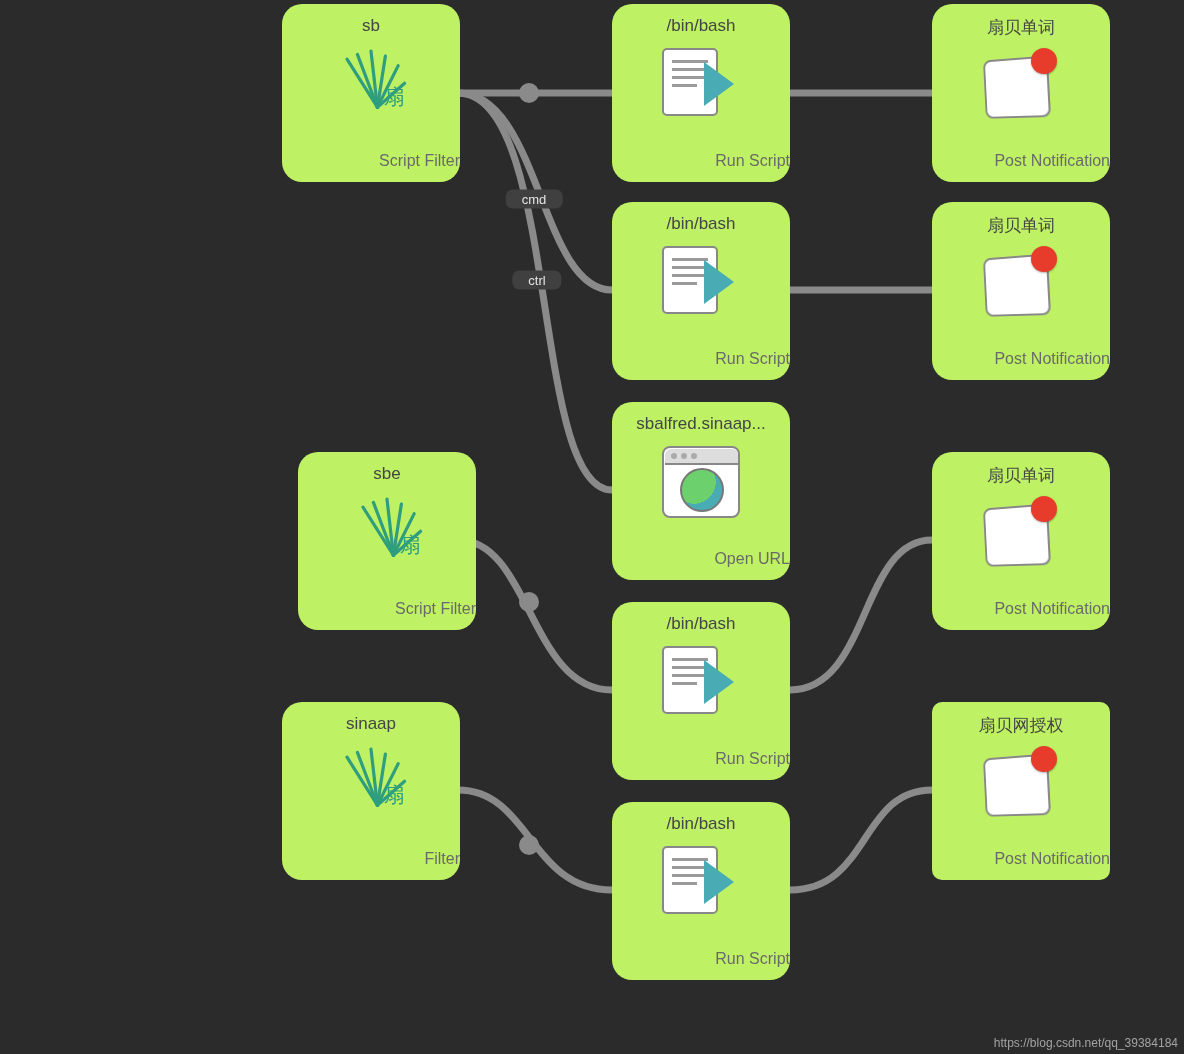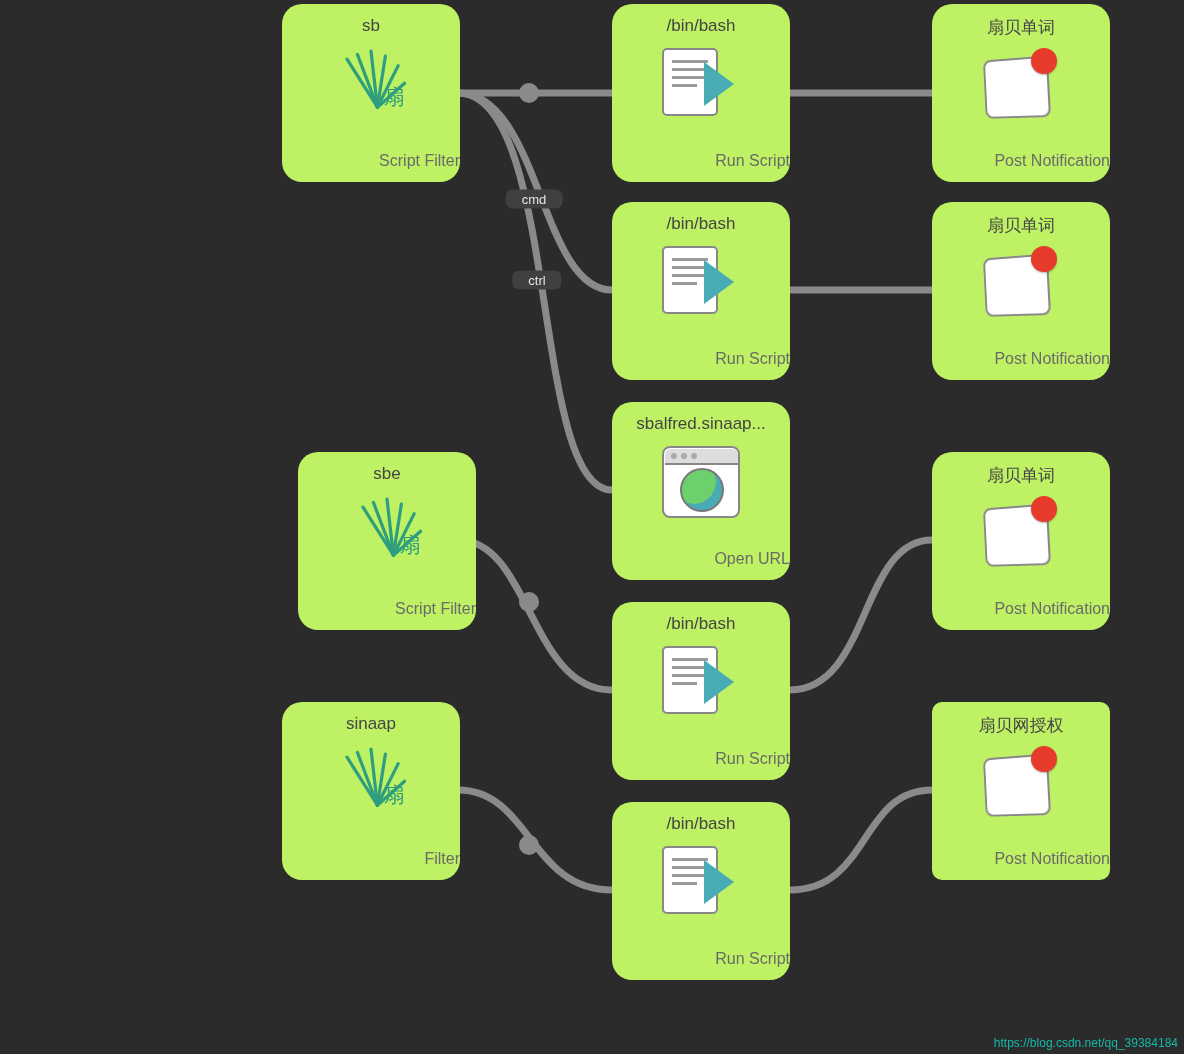--- a/index.html
+++ b/index.html
@@ -151,21 +151,21 @@
     width: 20px; height: 20px;
     background: #8a8a8a;
     border-radius: 50%;
     transform: translate(-50%, -50%);
   }
   .watermark {
     position: absolute;
     right: 6px;
     bottom: 4px;
     font-size: 12px;
-    color: #14b8a6;
+    color: #a3a3a3;
   }
 </style>
 </head>
 <body>
 
 <div class="canvas">
 
   <svg class="wires">
     <g stroke="#8a8a8a" stroke-width="7" fill="none" stroke-linecap="round">
 

